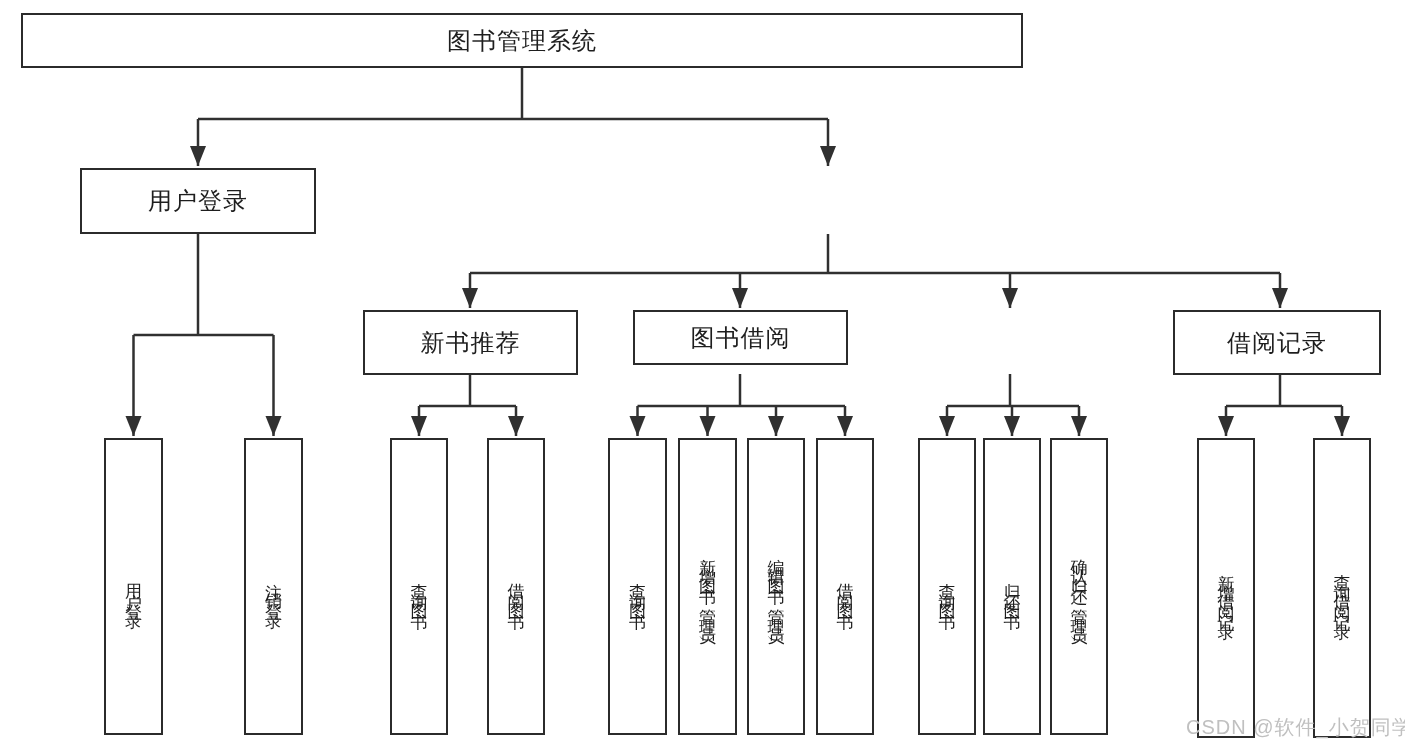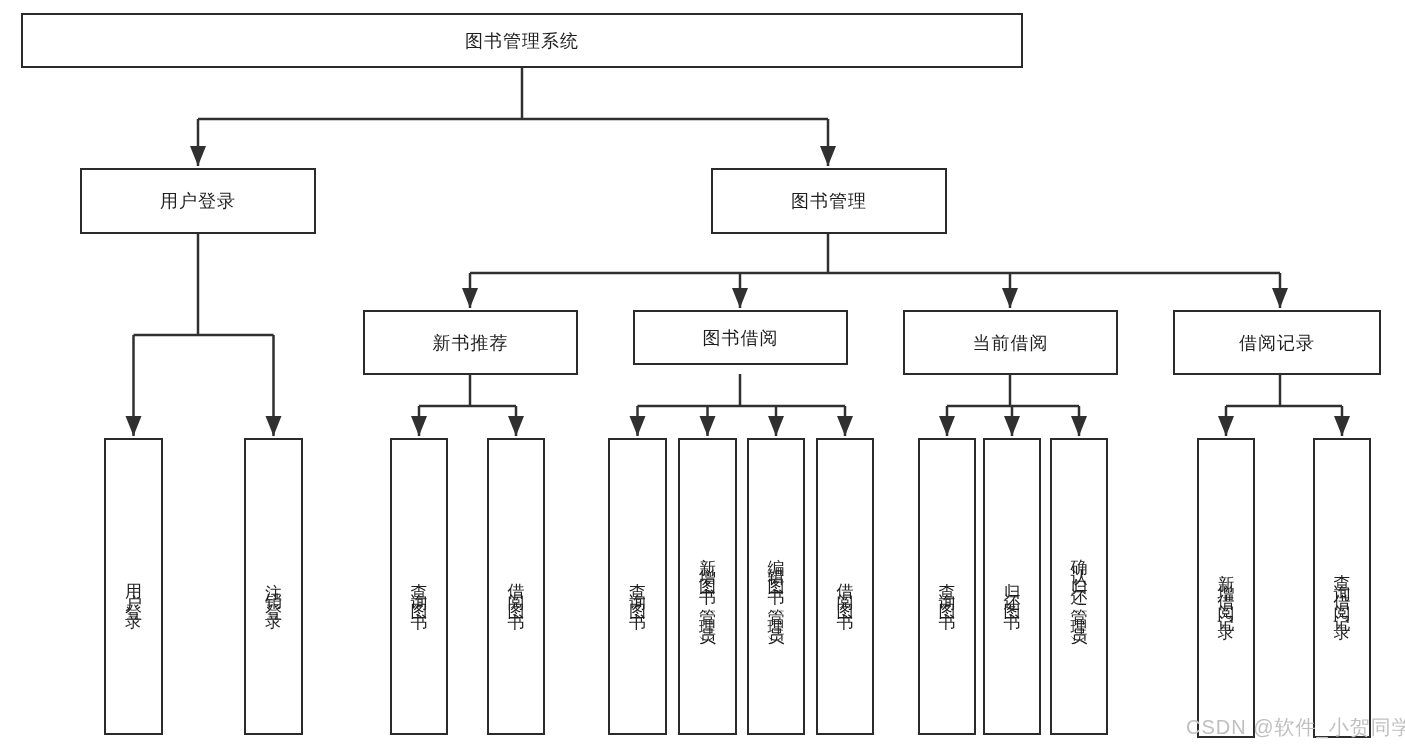--- a/index.html
+++ b/index.html
@@ -13,21 +13,21 @@
   .wires{position:absolute;left:0;top:0;z-index:1;}
   .node{
     position:absolute;
     box-sizing:border-box;
     background:#ffffff;
     border:2px solid #2b2b2b;
     display:flex;
     align-items:center;
     justify-content:center;
     color:#1e1e1e;
-    font-size:18px;
+    font-size:24px;
     z-index:2;
     letter-spacing:1px;
   }
   .node.v{
     writing-mode:vertical-rl;
     text-orientation:mixed;
     font-size:17px;
     letter-spacing:10px;
     line-height:1;
     padding-top:6px;
@@ -92,25 +92,23 @@
       <path d="M1280 374 V406"></path>
       <path d="M1226 406 H1342"></path>
       <path d="M1226 406 V436" marker-end="url(#arw)"></path>
       <path d="M1342 406 V436" marker-end="url(#arw)"></path>
     </g>
   </svg>
 
   <div class="node" style="left:21px;top:13px;width:1002px;height:55px">图书管理系统</div>
 
   <div class="node" style="left:80px;top:168px;width:236px;height:66px">用户登录</div>
-  <div class="node" style="left:711px;top:168px;width:236px;height:66px">图书管理</div>
 
   <div class="node" style="left:363px;top:310px;width:215px;height:65px">新书推荐</div>
   <div class="node" style="left:633px;top:310px;width:215px;height:55px">图书借阅</div>
-  <div class="node" style="left:903px;top:310px;width:215px;height:65px">当前借阅</div>
   <div class="node" style="left:1173px;top:310px;width:208px;height:65px">借阅记录</div>
 
   <div class="node v" style="left:104px;top:438px;width:59px;height:297px">用户登录</div>
   <div class="node v" style="left:244px;top:438px;width:59px;height:297px">注销登录</div>
 
   <div class="node v" style="left:390px;top:438px;width:58px;height:297px">查询图书</div>
   <div class="node v" style="left:487px;top:438px;width:58px;height:297px">借阅图书</div>
 
   <div class="node v" style="left:608px;top:438px;width:59px;height:297px">查询图书</div>
   <div class="node v" style="left:678px;top:438px;width:59px;height:297px">新增图书（管理员）</div>

